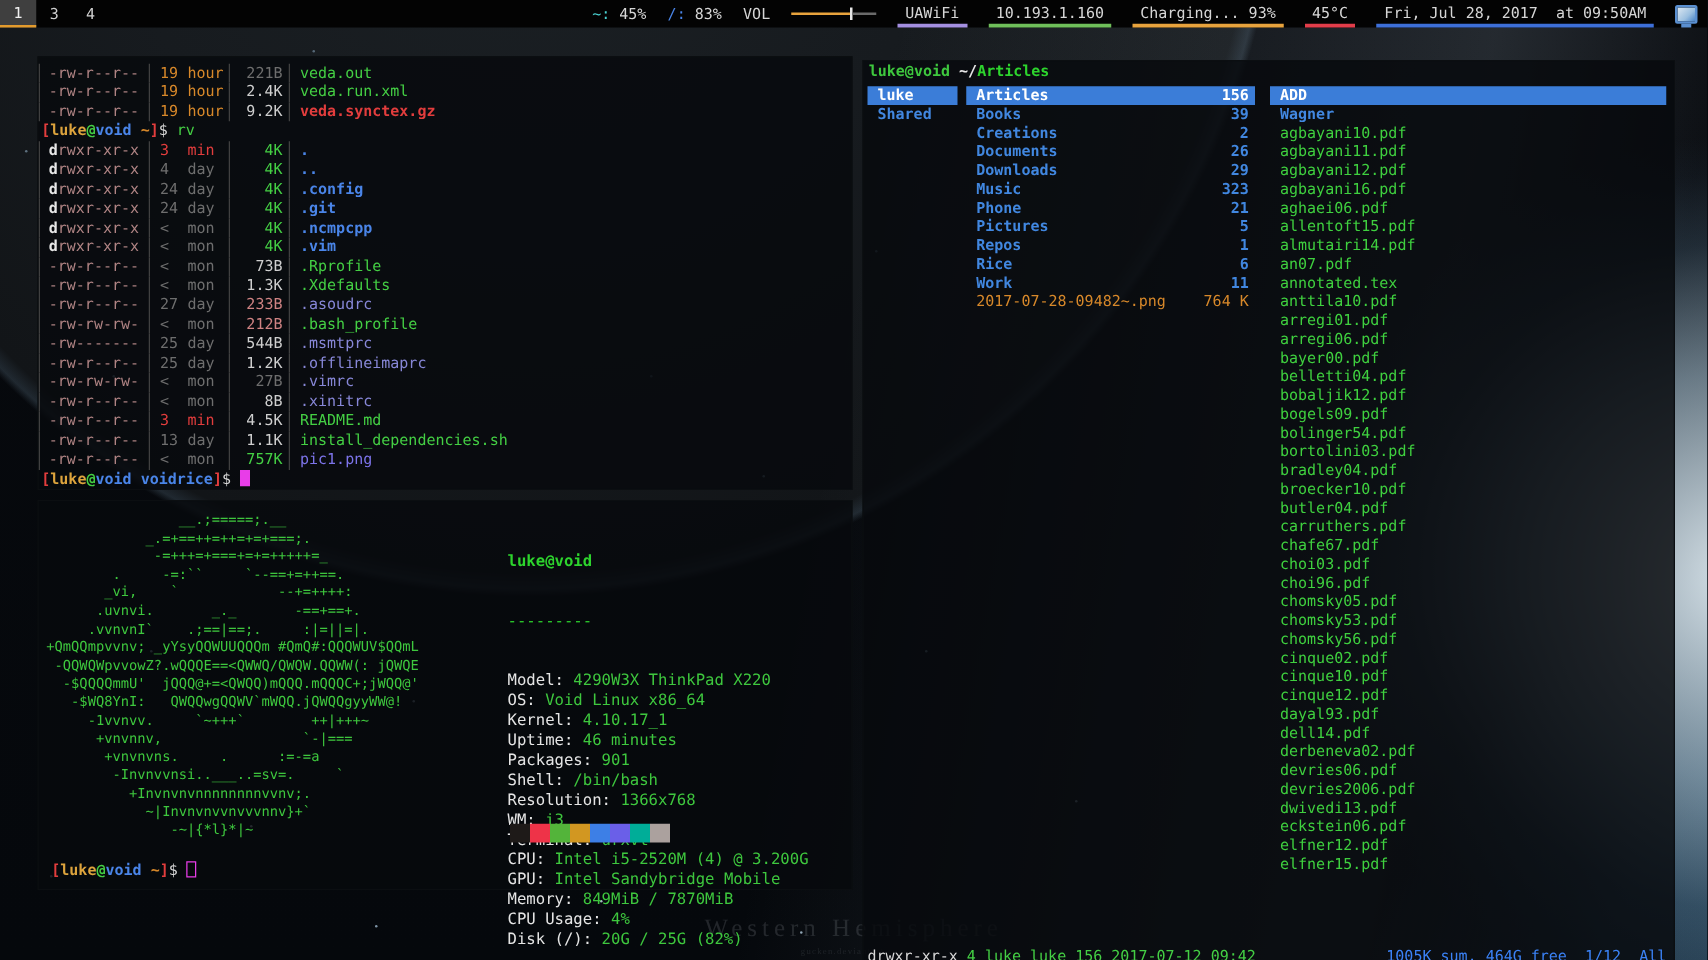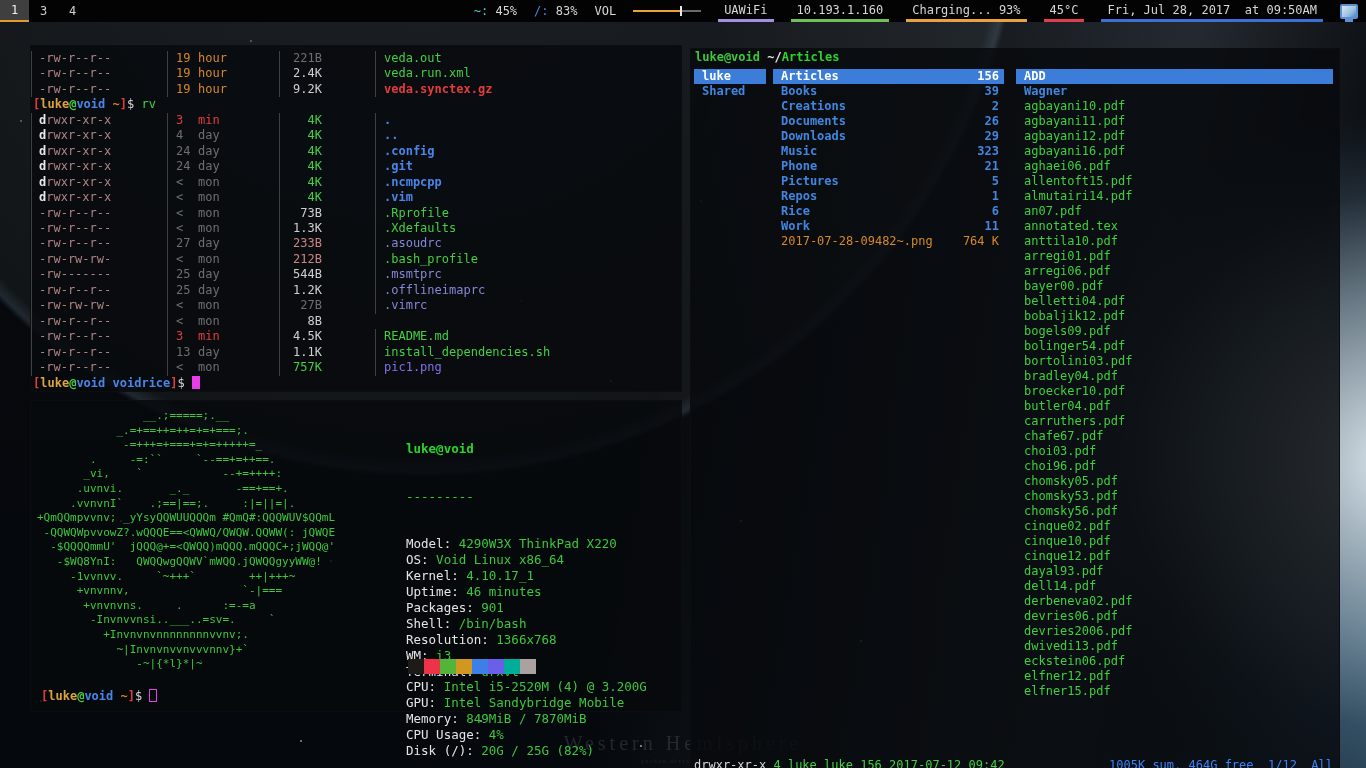--- a/index.html
+++ b/index.html
@@ -48,21 +48,21 @@
     background:linear-gradient(135deg,#dce8f2 0%,#9cc0e0 60%,#4a85c8 100%); position:relative; }
   .mon-icon::after { content:""; position:absolute; left:3px; bottom:-5px; width:8px; height:3px; background:#5a8fd0; }
 
   
   .term { position:absolute; background:rgba(7,10,13,.84); border:1px solid #0b0e11; }
   #win-files { left:30px; top:45px; width:652px; height:347px; padding:5px 0 0 0; font-size:12px; line-height:15.45px; }
   #win-fetch { left:30px; top:400px; width:652px; height:312px; }
   #win-ranger { left:690px; top:48px; width:650px; height:728px; font-size:12px; line-height:15px; }
 
   
-  .lrow { display:flex; white-space:pre;gap:48px; }
+  .lrow { display:flex; white-space:pre; }
   .c-perms { width:88px; border-left:1px solid #404040; padding-left:7px; color:#b08484; }
   .c-perms b { color:#e8e8e8; font-weight:bold; }
   .c-date { width:64px; border-left:1px solid #404040; padding-left:8px; display:flex; }
   .c-date .num { width:16px; }
   .c-date .unit { margin-left:6px; }
   .c-size { width:48px; border-left:1px solid #404040; text-align:right; padding-right:5px; }
   .c-name { border-left:1px solid #404040; padding-left:8px; flex:1; }
   .cw { color:#cfcfcf; } .cgy { color:#6e6e6e; } .cor { color:#d7882a; } .crd { color:#e23d3d; }
   .cgr { color:#44cf44; } .cpk { color:#cf8383; }
   .cdb { color:#4a85e8; font-weight:bold; } .ccf { color:#8787d7; }
@@ -145,21 +145,21 @@
       <div class="lrow"><span class="c-perms"><b>d</b>rwxr-xr-x</span><span class="c-date"><span class="num cgy">24</span><span class="unit cgy">day</span></span><span class="c-size cgr">4K</span><span class="c-name cdb">.git</span></div>
       <div class="lrow"><span class="c-perms"><b>d</b>rwxr-xr-x</span><span class="c-date"><span class="num cgy">&lt;</span><span class="unit cgy">mon</span></span><span class="c-size cgr">4K</span><span class="c-name cdb">.ncmpcpp</span></div>
       <div class="lrow"><span class="c-perms"><b>d</b>rwxr-xr-x</span><span class="c-date"><span class="num cgy">&lt;</span><span class="unit cgy">mon</span></span><span class="c-size cgr">4K</span><span class="c-name cdb">.vim</span></div>
       <div class="lrow"><span class="c-perms">-rw-r--r--</span><span class="c-date"><span class="num cgy">&lt;</span><span class="unit cgy">mon</span></span><span class="c-size cw">73B</span><span class="c-name cgr">.Rprofile</span></div>
       <div class="lrow"><span class="c-perms">-rw-r--r--</span><span class="c-date"><span class="num cgy">&lt;</span><span class="unit cgy">mon</span></span><span class="c-size cw">1.3K</span><span class="c-name cgr">.Xdefaults</span></div>
       <div class="lrow"><span class="c-perms">-rw-r--r--</span><span class="c-date"><span class="num cgy">27</span><span class="unit cgy">day</span></span><span class="c-size cpk">233B</span><span class="c-name ccf">.asoudrc</span></div>
       <div class="lrow"><span class="c-perms">-rw-rw-rw-</span><span class="c-date"><span class="num cgy">&lt;</span><span class="unit cgy">mon</span></span><span class="c-size cpk">212B</span><span class="c-name cgr">.bash_profile</span></div>
       <div class="lrow"><span class="c-perms">-rw-------</span><span class="c-date"><span class="num cgy">25</span><span class="unit cgy">day</span></span><span class="c-size cw">544B</span><span class="c-name ccf">.msmtprc</span></div>
       <div class="lrow"><span class="c-perms">-rw-r--r--</span><span class="c-date"><span class="num cgy">25</span><span class="unit cgy">day</span></span><span class="c-size cw">1.2K</span><span class="c-name ccf">.offlineimaprc</span></div>
       <div class="lrow"><span class="c-perms">-rw-rw-rw-</span><span class="c-date"><span class="num cgy">&lt;</span><span class="unit cgy">mon</span></span><span class="c-size cgy">27B</span><span class="c-name ccf">.vimrc</span></div>
-      <div class="lrow"><span class="c-perms">-rw-r--r--</span><span class="c-date"><span class="num cgy">&lt;</span><span class="unit cgy">mon</span></span><span class="c-size cw">8B</span></div>
+      <div class="lrow"><span class="c-perms">-rw-r--r--</span><span class="c-date"><span class="num cgy">&lt;</span><span class="unit cgy">mon</span></span><span class="c-size cw">8B</span><span class="c-name ccf">.xinitrc</span></div>
       <div class="lrow"><span class="c-perms">-rw-r--r--</span><span class="c-date"><span class="num crd">3</span><span class="unit crd">min</span></span><span class="c-size cw">4.5K</span><span class="c-name cgr">README.md</span></div>
       <div class="lrow"><span class="c-perms">-rw-r--r--</span><span class="c-date"><span class="num cgy">13</span><span class="unit cgy">day</span></span><span class="c-size cw">1.1K</span><span class="c-name cgr">install_dependencies.sh</span></div>
       <div class="lrow"><span class="c-perms">-rw-r--r--</span><span class="c-date"><span class="num cgy">&lt;</span><span class="unit cgy">mon</span></span><span class="c-size cgr">757K</span><span class="c-name cpg">pic1.png</span></div>
       <div class="prompt"><span class="p-br">[</span><span class="p-user">luke</span><span class="p-at">@</span><span class="p-host">void</span> <span class="p-host">voidrice</span><span class="p-br">]</span><span class="p-dollar">$ </span><span class="cursor-block"></span></div>
     </div>
 
   <div class="term" id="win-fetch">
     <pre class="nf-art">                __.;=====;.__
             _.=+==++=++=+=+===;.
              -=+++=+===+=+=+++++=_

